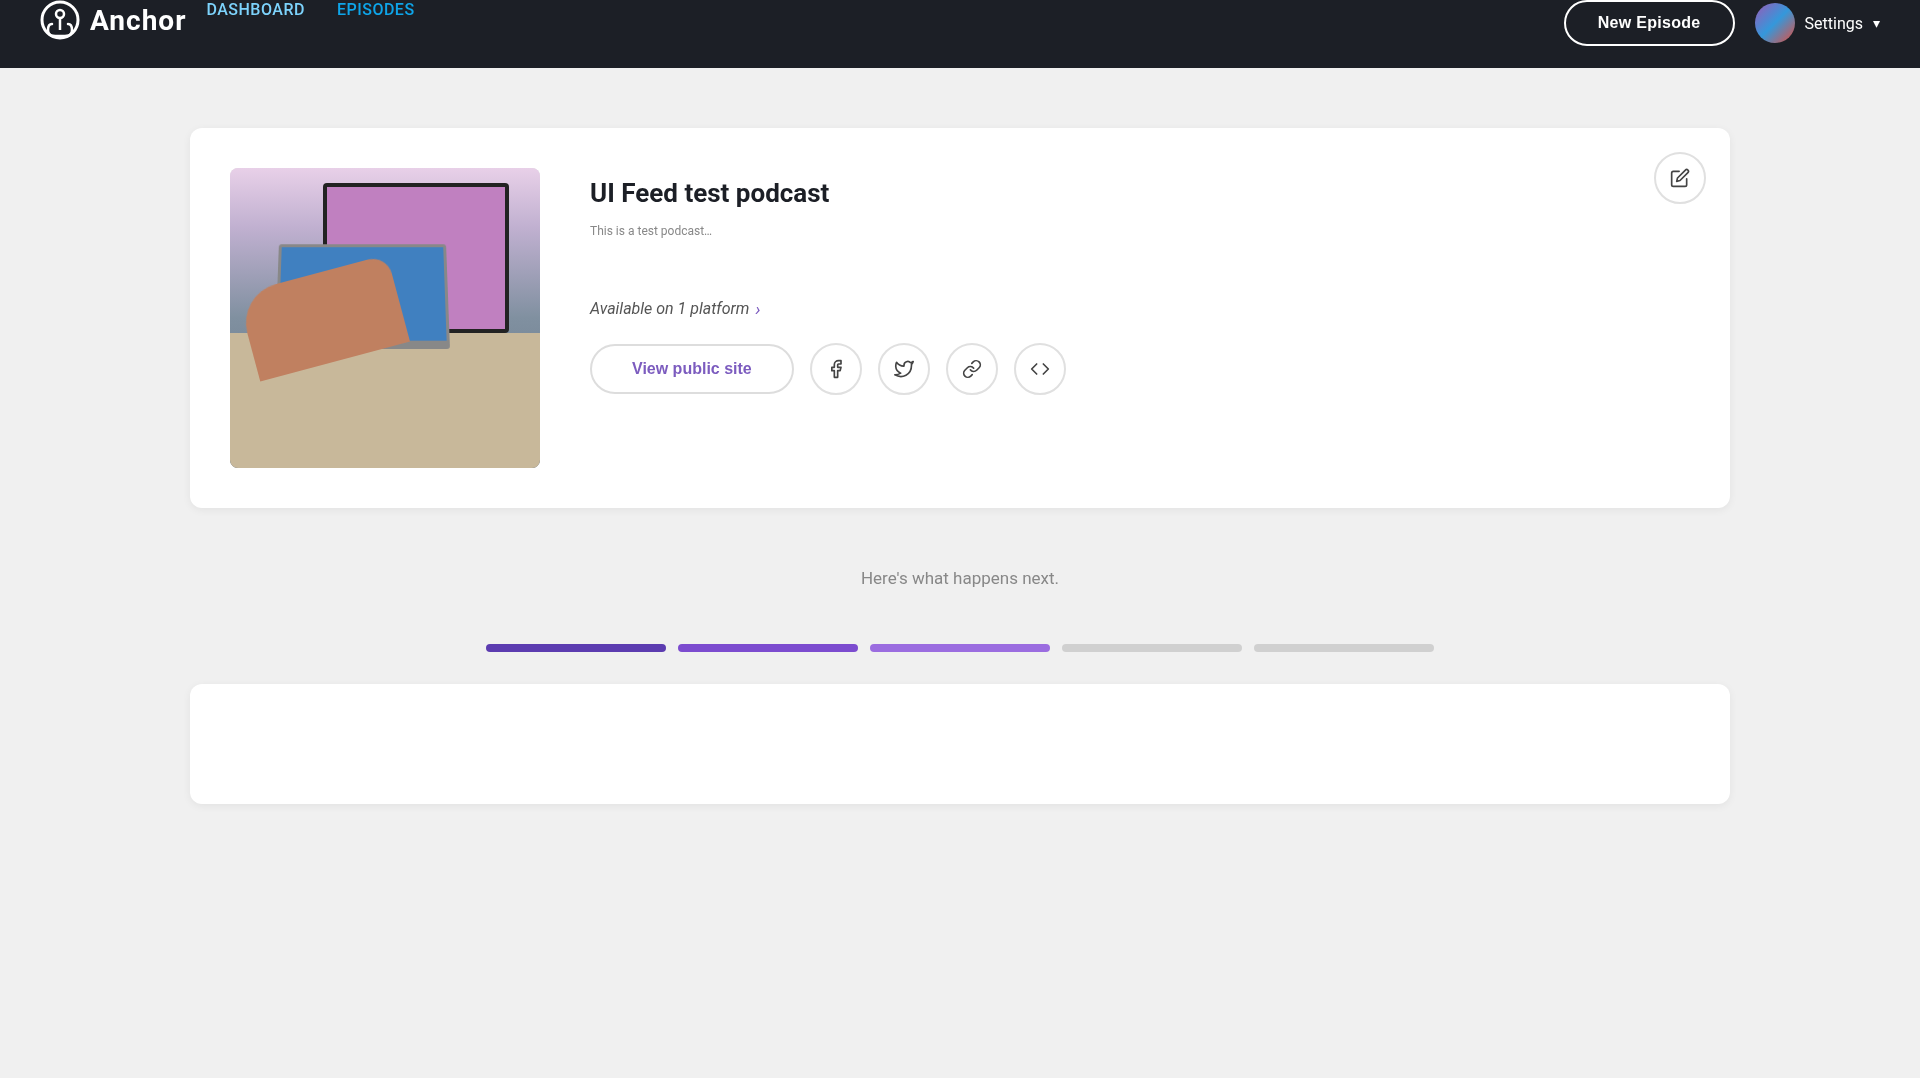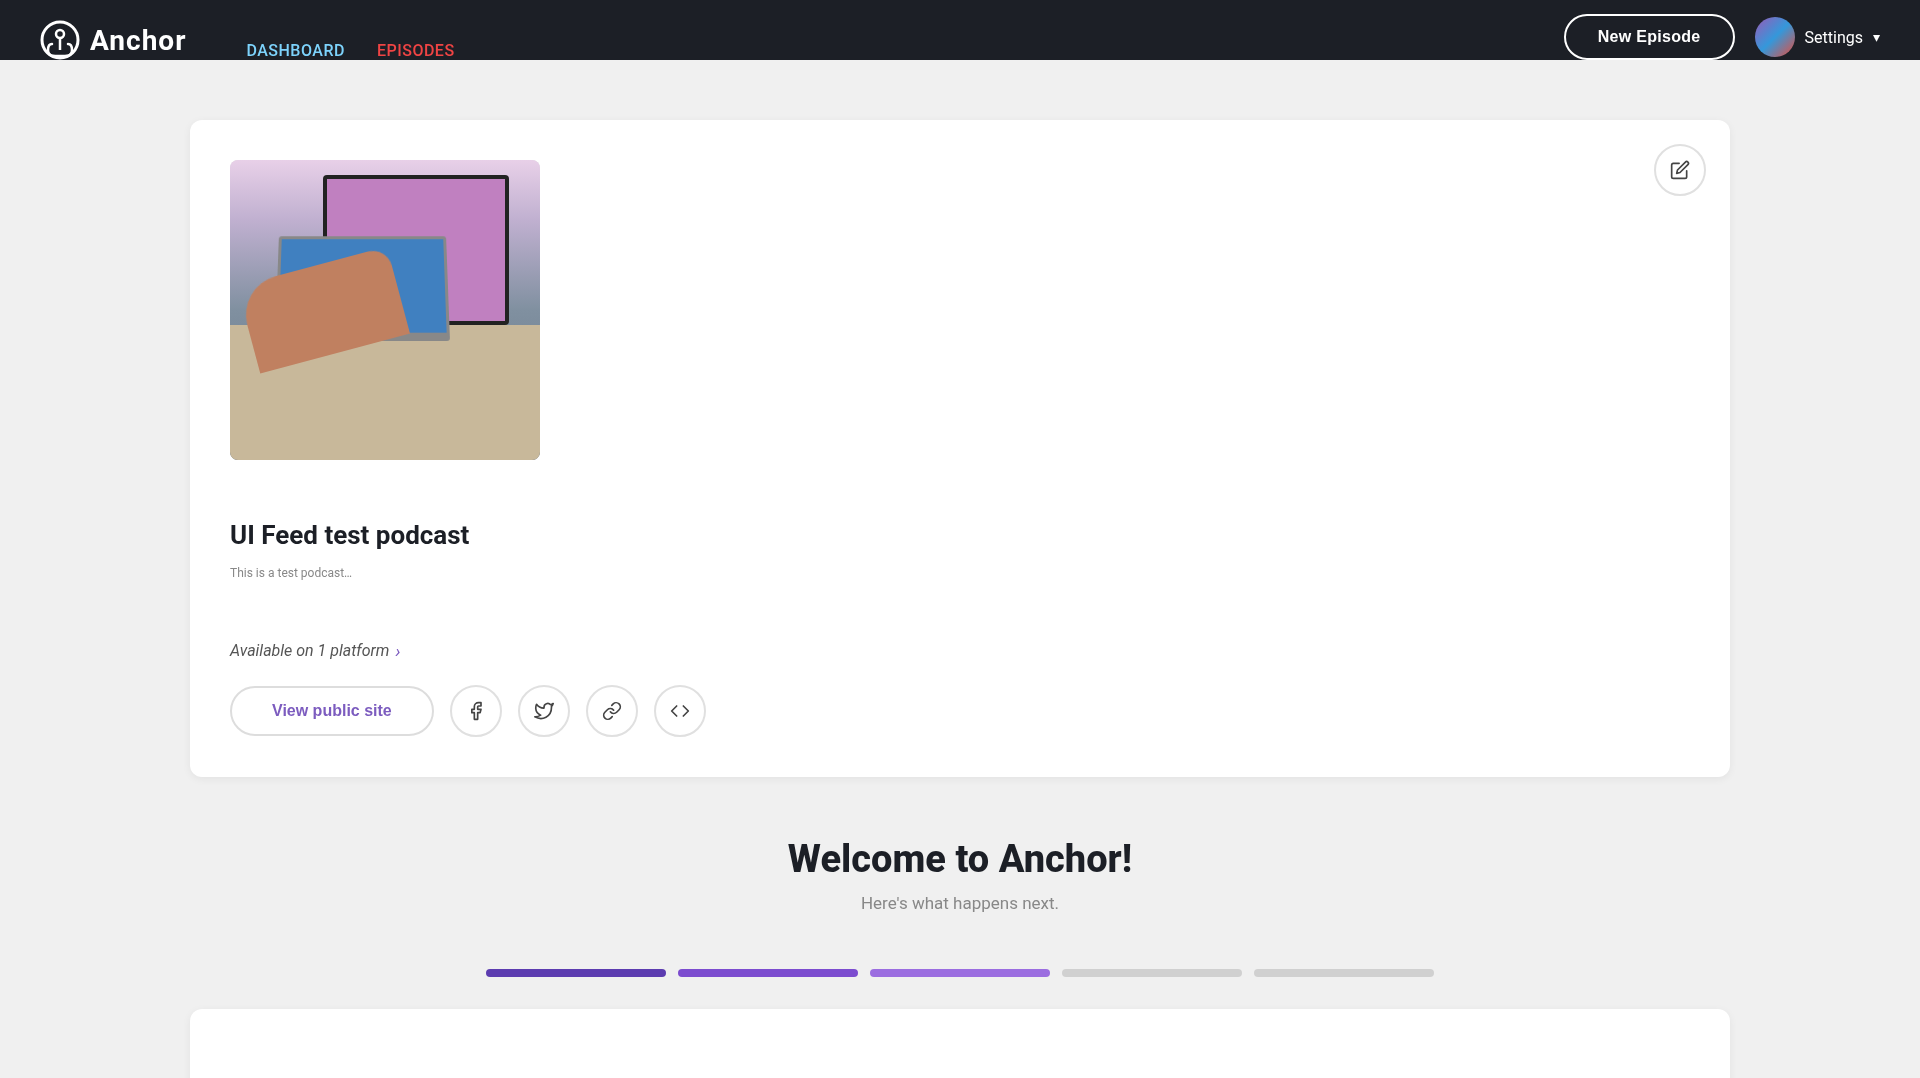--- a/index.html
+++ b/index.html
@@ -6,25 +6,24 @@
     body {
       font-family: -apple-system, BlinkMacSystemFont, 'Segoe UI', Roboto, sans-serif;
       background: #f0f0f0;
       min-height: 1078px;
       width: 1920px;
     }
 
     
     .navbar {
       background: #1c1f26;
-      height: 60px;
-      display: flex;
-      align-items: flex-end;
+      height: 68px;
+      display: flex;
+      align-items: flex-start;
       padding: 0 40px;
-      gap: 40px;
     }
     .navbar-logo {
       display: flex;
       align-items: center;
       gap: 10px;
     }
     .logo-icon {
       width: 40px;
       height: 40px;
     }
@@ -33,21 +32,21 @@
       font-size: 28px;
       font-weight: 700;
       letter-spacing: 1px;
     }
     .nav-links {
       display: flex;
       gap: 32px;
       margin-left: 20px;
     }
     .nav-link {
-      color: #ef4444;
+      color: #0ea5e9;
       text-decoration: none;
       font-size: 16px;
       font-weight: 500;
       letter-spacing: 0.5px;
       cursor: pointer;
     }
     .nav-link.active {
       color: #7dd3fc;
     }
     .navbar-right {
@@ -104,21 +103,20 @@
     
     .podcast-card {
       background: #fff;
       border-radius: 12px;
       padding: 40px;
       display: flex;
       gap: 50px;
       align-items: flex-start;
       position: relative;
       box-shadow: 0 2px 8px rgba(0,0,0,0.06);
-      flex-direction: column;
     }
     .podcast-image {
       width: 310px;
       height: 300px;
       border-radius: 8px;
       overflow: hidden;
       flex-shrink: 0;
       background: #ddd;
       position: relative;
     }
@@ -400,21 +398,20 @@
 
     <button class="edit-btn">
       <svg width="20" height="20" viewBox="0 0 24 24" fill="none" stroke="#444" stroke-width="2" stroke-linecap="round" stroke-linejoin="round">
         <path d="M11 4H4a2 2 0 0 0-2 2v14a2 2 0 0 0 2 2h14a2 2 0 0 0 2-2v-7"></path>
         <path d="M18.5 2.5a2.121 2.121 0 0 1 3 3L12 15l-4 1 1-4 9.5-9.5z"></path>
       </svg>
     </button>
   </div>
 
   <div class="welcome-section">
-    <h2 class="welcome-title">Welcome to Anchor!</h2>
     <p class="welcome-subtitle">Here's what happens next.</p>
 
     <div class="progress-bar-container">
       <div class="progress-segment filled-dark"></div>
       <div class="progress-segment filled-mid"></div>
       <div class="progress-segment filled-light"></div>
       <div class="progress-segment empty"></div>
       <div class="progress-segment empty"></div>
     </div>
 

